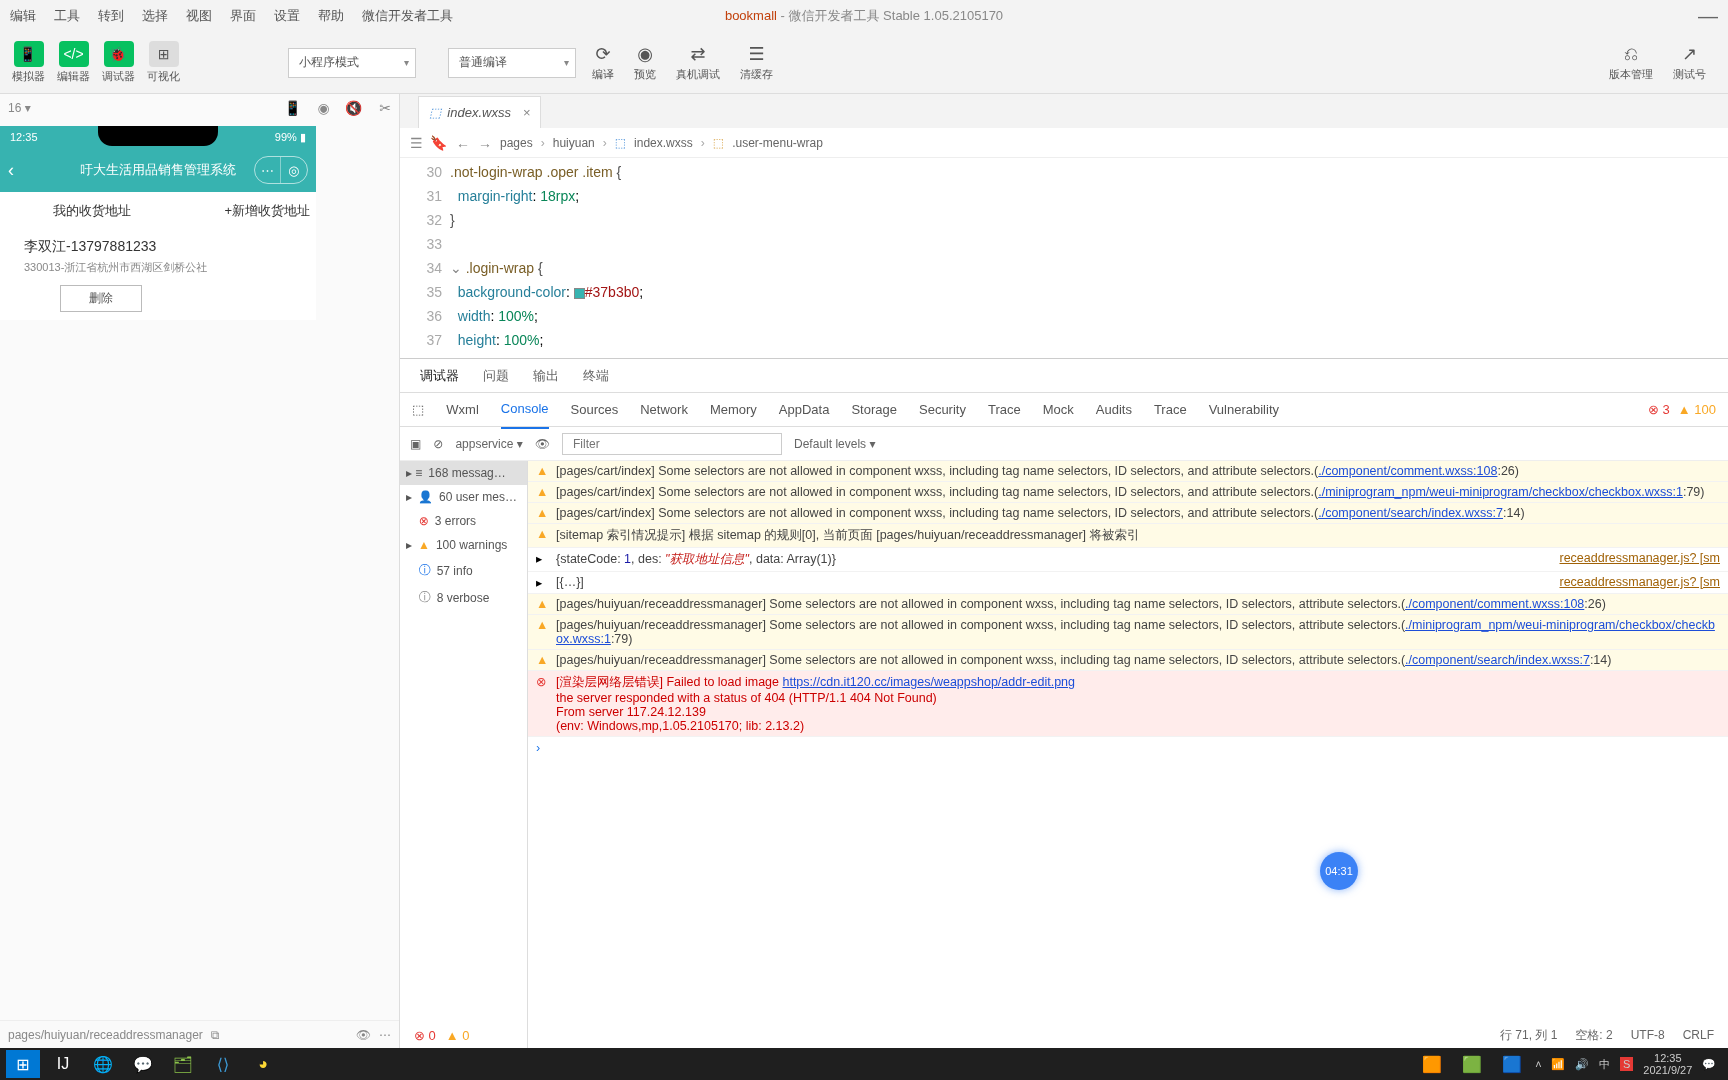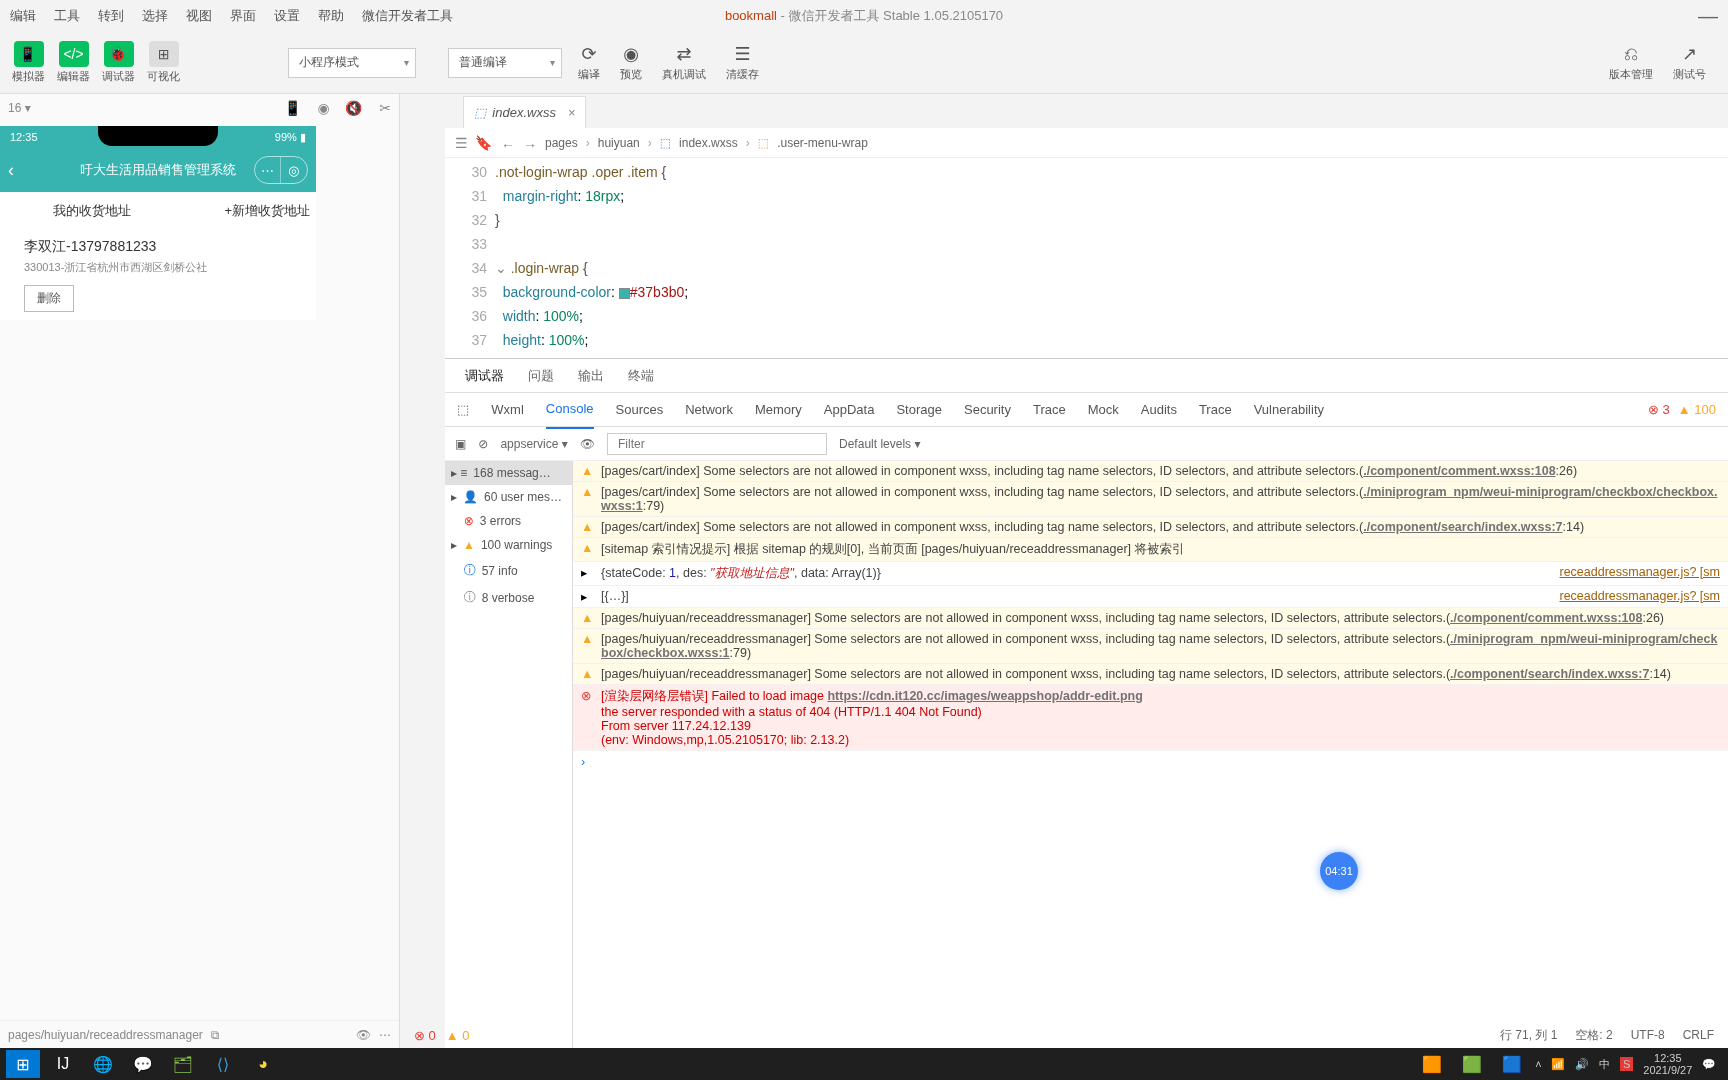--- a/index.html
+++ b/index.html
@@ -20,39 +20,39 @@
 .tool-btn.gray { background:#ddd; color:#555; }
 .tool-label { font-size:11px; color:#555; }
 .tool-icons-row { display:flex; gap:6px; }
 .dropdown { height:30px; border:1px solid #ccc; background:#fff; padding:0 22px 0 10px; display:flex; align-items:center; position:relative; font-size:12px; color:#555; margin:0 6px; }
 .dropdown::after { content:"▾"; position:absolute; right:6px; color:#888; font-size:10px; }
 .icon-col { display:flex; flex-direction:column; align-items:center; gap:2px; margin:0 10px; }
 .icon-col .ic { font-size:18px; color:#555; }
 .spacer { flex:1; }
 
 
-.body { display:flex; height:calc(100% - 94px - 32px);gap:45px; }
+.body { display:flex; height:calc(100% - 94px - 32px); }
 
 
 .left { width:400px; background:#fafafa; border-right:1px solid #ddd; position:relative; }
 .left-top { height:28px; display:flex; align-items:center; justify-content:space-between; padding:0 8px; color:#888; font-size:12px; }
 .left-icons { display:flex; gap:16px; color:#888; font-size:14px; }
 .phone { margin:4px 0 0 0; width:316px; background:#fff; border-radius:0; overflow:hidden; }
 .phone-status { background:#37b3b0; height:22px; color:#fff; display:flex; align-items:center; justify-content:space-between; padding:0 10px; font-size:11px; position:relative; }
 .notch { position:absolute; left:50%; transform:translateX(-50%); top:0; width:120px; height:20px; background:#000; border-radius:0 0 14px 14px; }
 .phone-header { background:#37b3b0; height:44px; color:#fff; display:flex; align-items:center; justify-content:center; position:relative; font-size:13px; }
 .phone-back { position:absolute; left:8px; font-size:18px; }
 .capsule { position:absolute; right:8px; display:flex; gap:0; border:1px solid rgba(255,255,255,0.6); border-radius:16px; overflow:hidden; }
 .capsule span { width:26px; height:26px; display:flex; align-items:center; justify-content:center; }
 .capsule span:first-child { border-right:1px solid rgba(255,255,255,0.4); }
 .addr-bar { display:flex; justify-content:space-between; padding:10px 6px; font-size:13px; color:#333;margin-left:47px; }
 .addr-card { padding:8px 24px; }
 .addr-name { font-size:14px; color:#333; margin-bottom:4px; }
 .addr-detail { font-size:11px; color:#888; margin-bottom:10px; }
-.del-btn { border:1px solid #bbb; padding:4px 12px; font-size:12px; color:#555; background:#fff; }
+.del-btn { border:1px solid #bbb; padding:4px 28px; font-size:12px; color:#555; background:#fff;margin-left:36px; }
 .left-status { position:absolute; bottom:0; left:0; right:0; height:28px; display:flex; align-items:center; padding:0 8px; color:#888; font-size:12px; border-top:1px solid #eee; gap:8px; }
 
 
 .right { flex:1; display:flex; flex-direction:column; background:#fff; }
 .tabs-row { height:34px; display:flex; align-items:flex-end; background:#f3f3f3; padding-left:18px; }
 .file-tab { height:32px; background:#fff; padding:0 10px; display:flex; align-items:center; gap:6px; border:1px solid #ddd; border-bottom:none; font-style:italic; color:#555; }
 .file-tab .x { font-style:normal; color:#888; margin-left:6px; }
 .breadcrumb-row { height:30px; display:flex; align-items:center; gap:8px; padding:0 10px; background:#fff; border-bottom:1px solid #eee; color:#666; font-size:12px; }
 .breadcrumb-row .sep { color:#aaa; }
 .bc-icon { color:#888; font-size:14px; }
@@ -82,21 +82,21 @@
 .console-side { width:128px; border-right:1px solid #ddd; font-size:12px; color:#555; }
 .console-side .row { display:flex; align-items:center; gap:6px; padding:5px 6px; }
 .console-side .row.sel { background:#e0e0e0; }
 .ic-info{color:#1a73e8}.ic-err{color:#e53935}.ic-warn{color:#f9a825}.ic-user{color:#1a73e8}.ic-verbose{color:#888}
 .console-msgs { flex:1; overflow:auto; font-family:Consolas,monospace; font-size:12.5px; }
 .msg { padding:3px 8px; border-bottom:1px solid #f2f2f2; display:flex; gap:6px; align-items:flex-start; }
 .msg.warn { background:#fffbe6; }
 .msg.err { background:#ffeceb; }
 .msg .icon { width:14px; flex-shrink:0; }
 .msg .txt { flex:1; color:#444; word-break:break-all; }
-.msg .txt a { color:#737373; text-decoration:underline;font-weight:bold; }
+.msg .txt a { color:#1d4ed8; text-decoration:underline; }
 .msg .right-link { color:#a16207; text-decoration:underline; margin-left:auto; }
 .obj { color:#888; }
 .obj i { color:#c41a16; font-style:italic; }
 .obj b { color:#1a1aa6; font-weight:normal; }
 .prompt { color:#1a73e8; padding:4px 8px; }
 
 
 .statusbar { position:absolute; bottom:32px; right:0; height:26px;  display:flex; align-items:center; gap:18px; padding:0 14px; color:#666; font-size:12px; }
 .statusbar-left { position:absolute; bottom:32px; left:400px; height:26px; display:flex; align-items:center; gap:10px; padding:0 14px; color:#666; }
 
@@ -148,21 +148,21 @@
   </div>
   <div class="tool-group">
     <div class="tool-icons-row">
       <div class="tool-btn gray">⊞</div>
     </div>
     <div class="tool-label">可视化</div>
   </div>
   <div style="width:90px"></div>
   <div class="dropdown" style="width:128px">小程序模式</div>
   <div style="width:20px"></div>
-  <div class="dropdown" style="width:114px">普通编译</div>
+  <div class="dropdown" style="width:128px">普通编译</div>
   <div class="icon-col">
       <div class="ic">⟳</div>
       <div class="tool-label">编译</div>
     </div>
   <div class="icon-col">
       <div class="ic">◉</div>
       <div class="tool-label">预览</div>
     </div>
   <div class="icon-col">
       <div class="ic">⇄</div>

